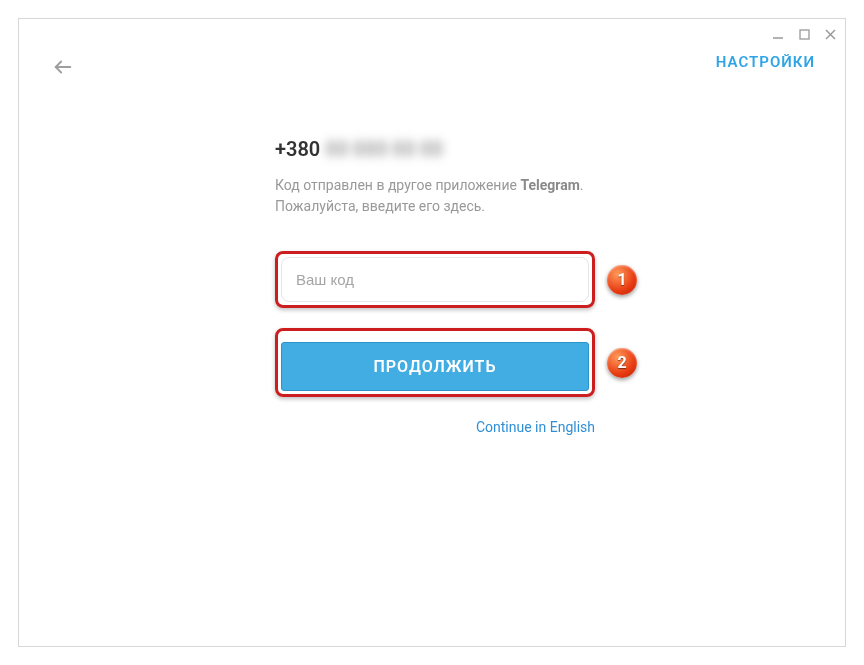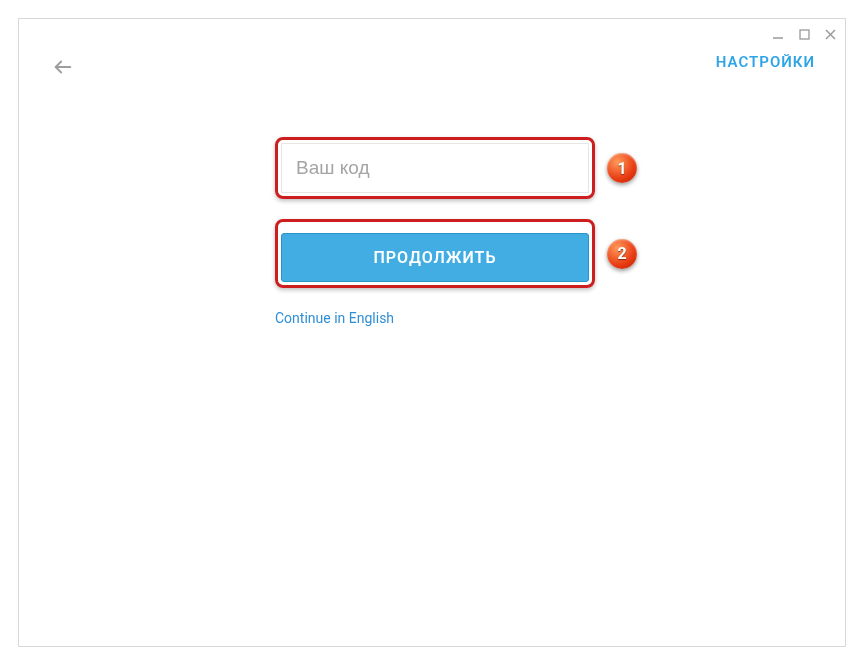--- a/index.html
+++ b/index.html
@@ -83,23 +83,23 @@
   }
   .hl-box {
     border: 3px solid #cc1e1e;
     border-radius: 8px;
     padding: 3px;
     box-shadow: 0 2px 4px rgba(0,0,0,0.25);
   }
   .code-input {
     width: 100%;
     border: 1px solid #e6e6e6;
-    border-radius: 0;
+    border-radius: 8px;
     padding: 13px 14px;
-    font-size: 19px;
+    font-size: 15px;
     color: #333;
     outline: none;
   }
   .code-input::placeholder { color: #a5a5a5; }
   .sms-link {
     color: #2f8fd6;
     font-size: 14px;
     margin: 0 0 54px 8px;
     cursor: pointer;
     display: inline-block;
@@ -116,21 +116,21 @@
     color: #fff;
     font-size: 16px;
     font-weight: 600;
     letter-spacing: 1px;
     padding: 14px 0;
     cursor: pointer;
     text-align: center;
     margin-top: 8px;
   }
   .english-link {
-    text-align: left;
+    text-align: right;
     color: #2f8fd6;
     font-size: 14px;
     cursor: pointer;
   }
   .marker {
     position: absolute;
     right: -42px;
     top: 50%;
     transform: translateY(-50%);
     width: 30px; height: 30px;
@@ -175,21 +175,29 @@
       <svg width="22" height="22" viewBox="0 0 24 24" fill="none" stroke="#9e9e9e" stroke-width="2" stroke-linecap="round" stroke-linejoin="round">
         <line x1="20" y1="12" x2="4" y2="12"></line>
         <polyline points="10 18 4 12 10 6"></polyline>
       </svg>
     </div>
     <div class="settings-link">НАСТРОЙКИ</div>
   </div>
 
   <div class="content">
 
-
+    <div class="phone">
+      <span>+380</span>
+      <span class="blurred">00 000 00 00</span>
+    </div>
+
+    <div class="hint">
+      <span>Код отправлен в другое приложение </span><b>Telegram</b><span>.</span><br>
+      <span>Пожалуйста, введите его здесь.</span>
+    </div>
 
     <div class="field-wrap">
       <div class="hl-box">
         <input class="code-input" type="text" placeholder="Ваш код" style="">
       </div>
       <div class="marker">1</div>
     </div>
 
 
     <div class="btn-wrap">

